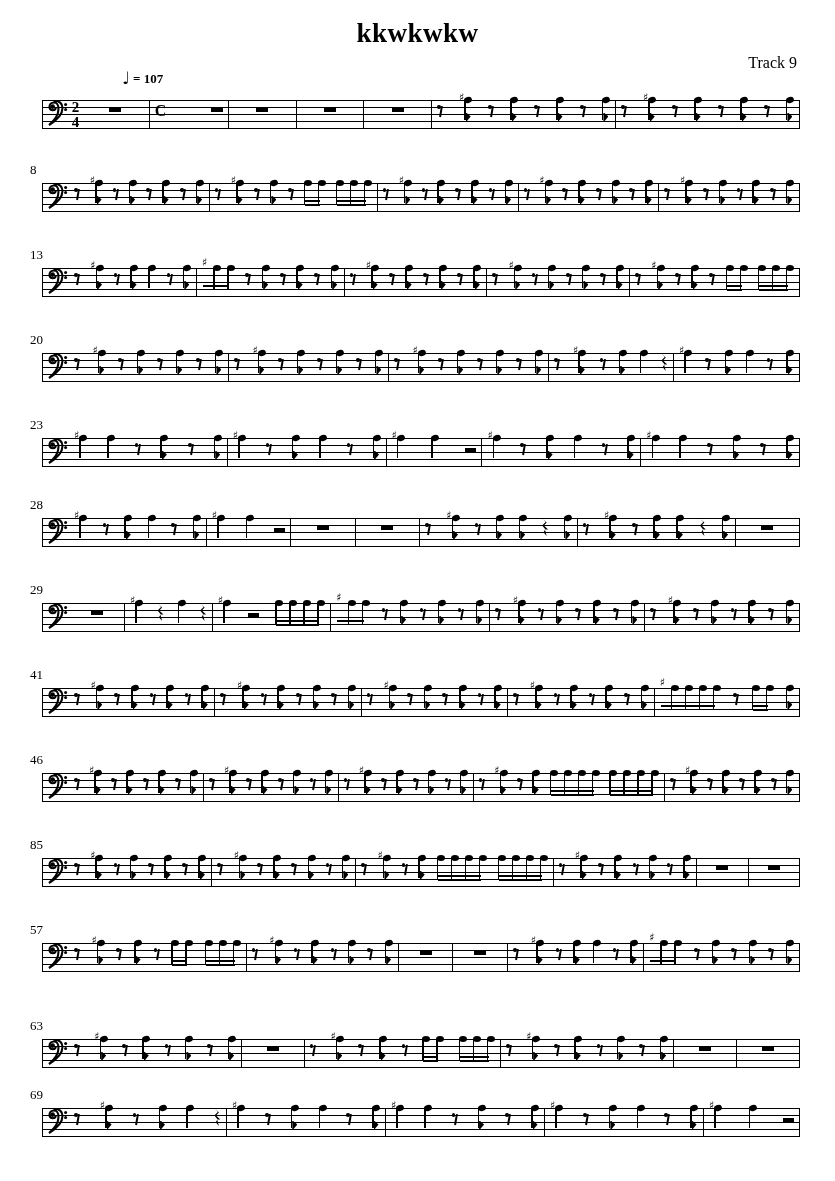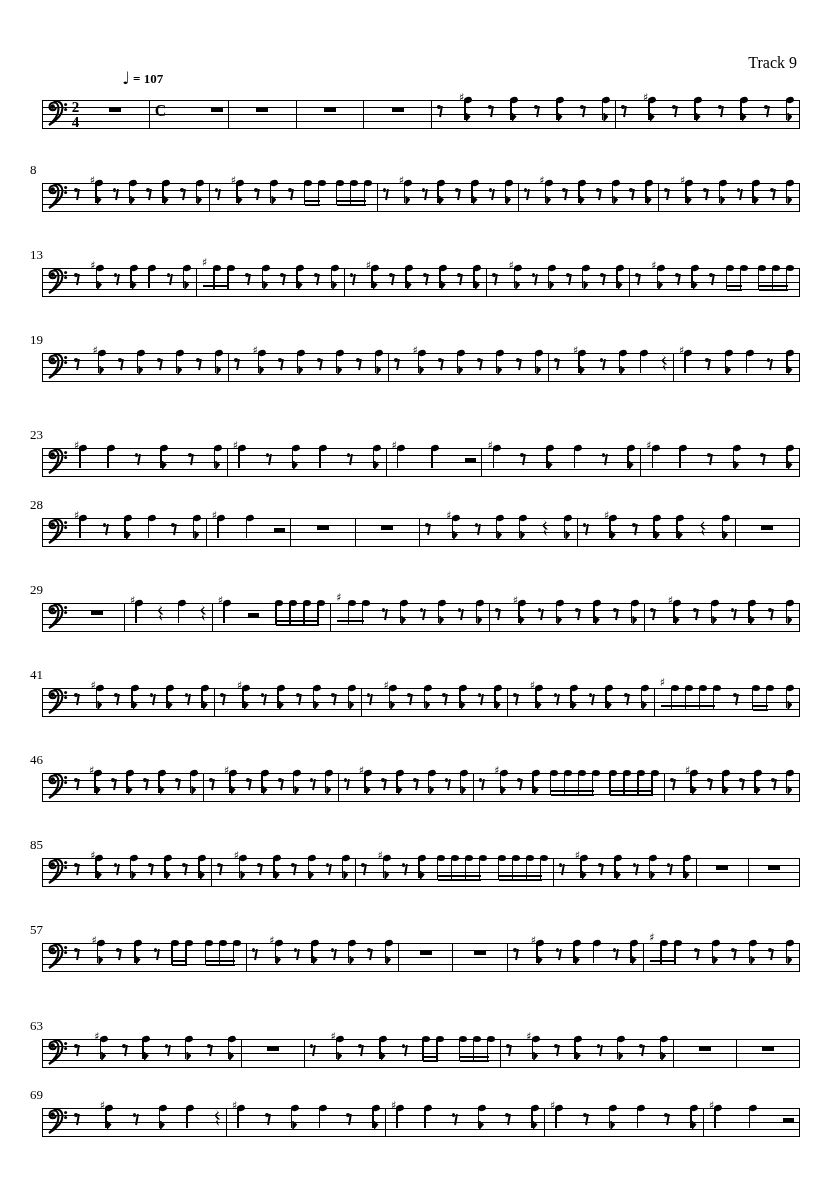--- a/index.html
+++ b/index.html
@@ -48,20 +48,21 @@
   .r4{width:7px;height:17px;margin-top:1px;background:#000;
       clip-path:polygon(15% 0,70% 20%,30% 38%,90% 62%,45% 62%,70% 100%,25% 78%,50% 60%,5% 38%,55% 18%);}
   .rh{width:11px;height:4.5px;background:#000;margin-top:10px;}
   .rw{width:12px;height:5px;background:#000;margin-top:7px;}
   .ct{font-weight:bold;font-size:16px;line-height:16px;margin-top:3px;font-family:"Liberation Serif",serif;}
 </style>
 </head>
 <body>
 
 <div id="page">
+  <div class="title">kkwkwkw</div>
   <div class="track">Track 9</div>
   <div class="tempo">
     <span class="tnote">♩</span><span>= 107</span>
   </div>
   <div id="score">
       <div class="system" style="top: 4px;">
         <div class="staff">
           <span class="clefbox">
             <svg width="22" height="30" viewBox="0 0 22 30">
               <path d="M7.5 3 C13.5 2.5 16.5 5.5 16.5 10 C16.5 17 9.5 23 3 27 C9 22 12.5 16.5 12.5 11 C12.5 6.5 10.5 4.5 8 4.5 C5 4.5 3.5 6.5 3.5 8.8 C3.5 11 5 12.2 6.8 12.2 C8.6 12.2 9.8 11 9.8 9.3" fill="none" stroke="#000" stroke-width="2.1"></path>
@@ -523,21 +524,21 @@
               <i class="bh"></i>
               <i class="bh"></i>
               <i class="bh"></i>
               <i class="bm1"></i>
               <i class="bm2"></i>
             </span>
           </div>
         </div>
       </div>
       <div class="system" style="top: 257px;">
-        <div class="mnum">19</div>
+        <div class="mnum">20</div>
         <div class="staff">
           <span class="clefbox">
             <svg width="22" height="30" viewBox="0 0 22 30">
               <path d="M7.5 3 C13.5 2.5 16.5 5.5 16.5 10 C16.5 17 9.5 23 3 27 C9 22 12.5 16.5 12.5 11 C12.5 6.5 10.5 4.5 8 4.5 C5 4.5 3.5 6.5 3.5 8.8 C3.5 11 5 12.2 6.8 12.2 C8.6 12.2 9.8 11 9.8 9.3" fill="none" stroke="#000" stroke-width="2.1"></path>
               <circle cx="6.6" cy="8.6" r="2.3" fill="#000"></circle>
               <circle cx="19.6" cy="6.5" r="1.5" fill="#000"></circle>
               <circle cx="19.6" cy="11.5" r="1.5" fill="#000"></circle>
             </svg>
           </span>
           <div class="measure" style="flex-grow: 8;">
@@ -697,21 +698,21 @@
             <span class="tok ng">
               <span class="note">
                 <i class="hd"></i>
                 <i class="st"></i>
                 <i class="fl"></i>
               </span>
             </span>
           </div>
         </div>
       </div>
-      <div class="system" style="top: 352px; text-align: center;">
+      <div class="system" style="top: 342px; text-align: center;">
         <div class="mnum">23</div>
         <div class="staff">
           <span class="clefbox">
             <svg width="22" height="30" viewBox="0 0 22 30">
               <path d="M7.5 3 C13.5 2.5 16.5 5.5 16.5 10 C16.5 17 9.5 23 3 27 C9 22 12.5 16.5 12.5 11 C12.5 6.5 10.5 4.5 8 4.5 C5 4.5 3.5 6.5 3.5 8.8 C3.5 11 5 12.2 6.8 12.2 C8.6 12.2 9.8 11 9.8 9.3" fill="none" stroke="#000" stroke-width="2.1"></path>
               <circle cx="6.6" cy="8.6" r="2.3" fill="#000"></circle>
               <circle cx="19.6" cy="6.5" r="1.5" fill="#000"></circle>
               <circle cx="19.6" cy="11.5" r="1.5" fill="#000"></circle>
             </svg>
           </span>

